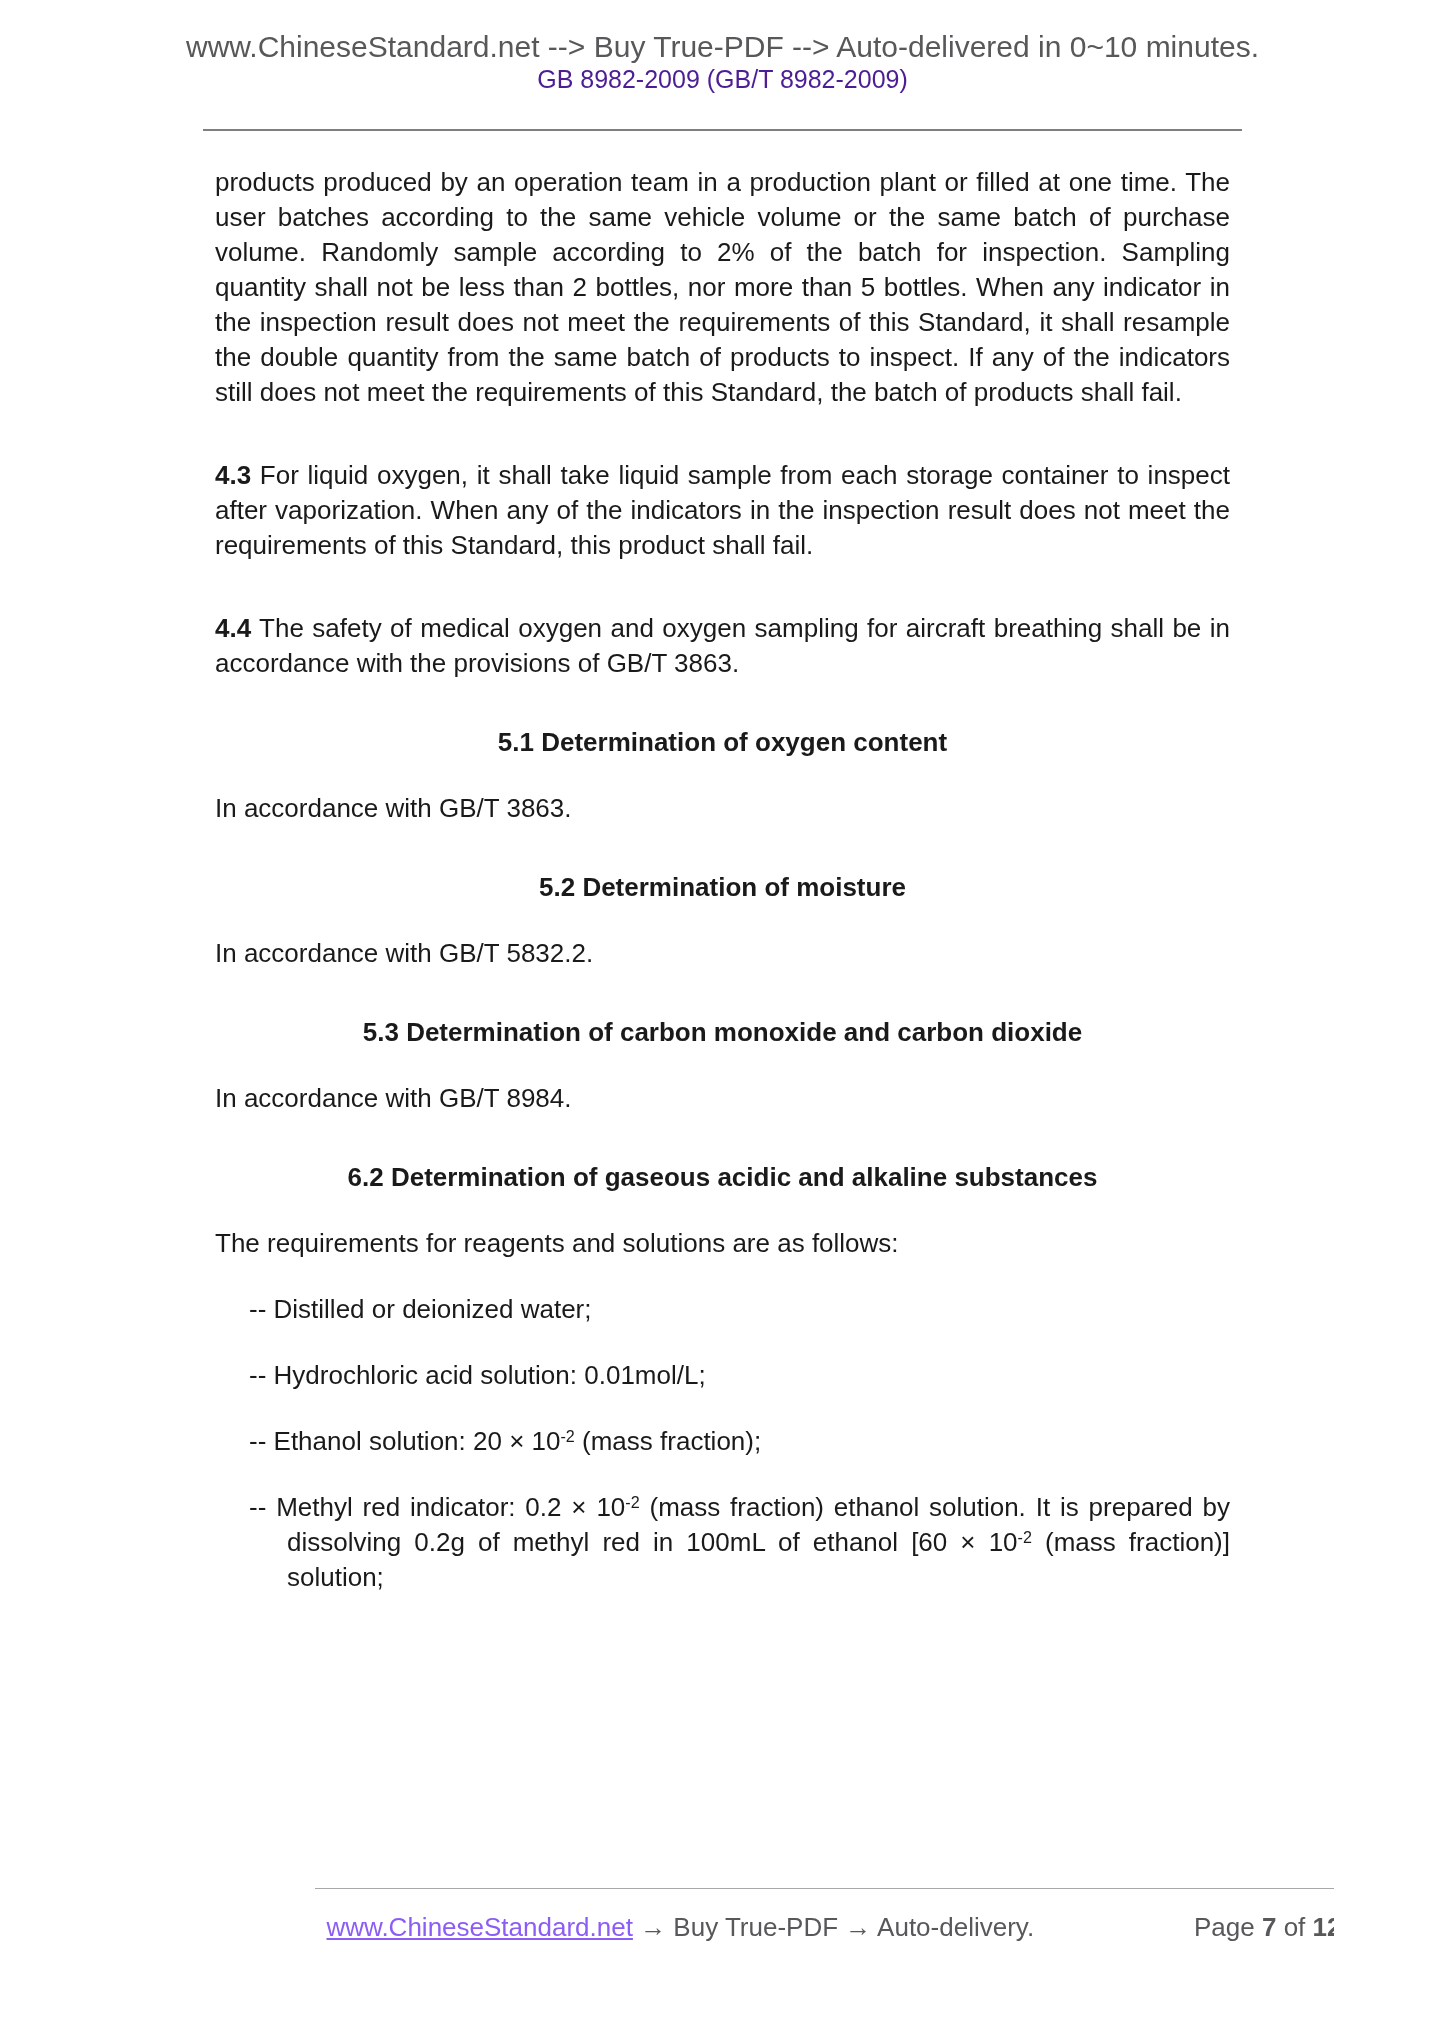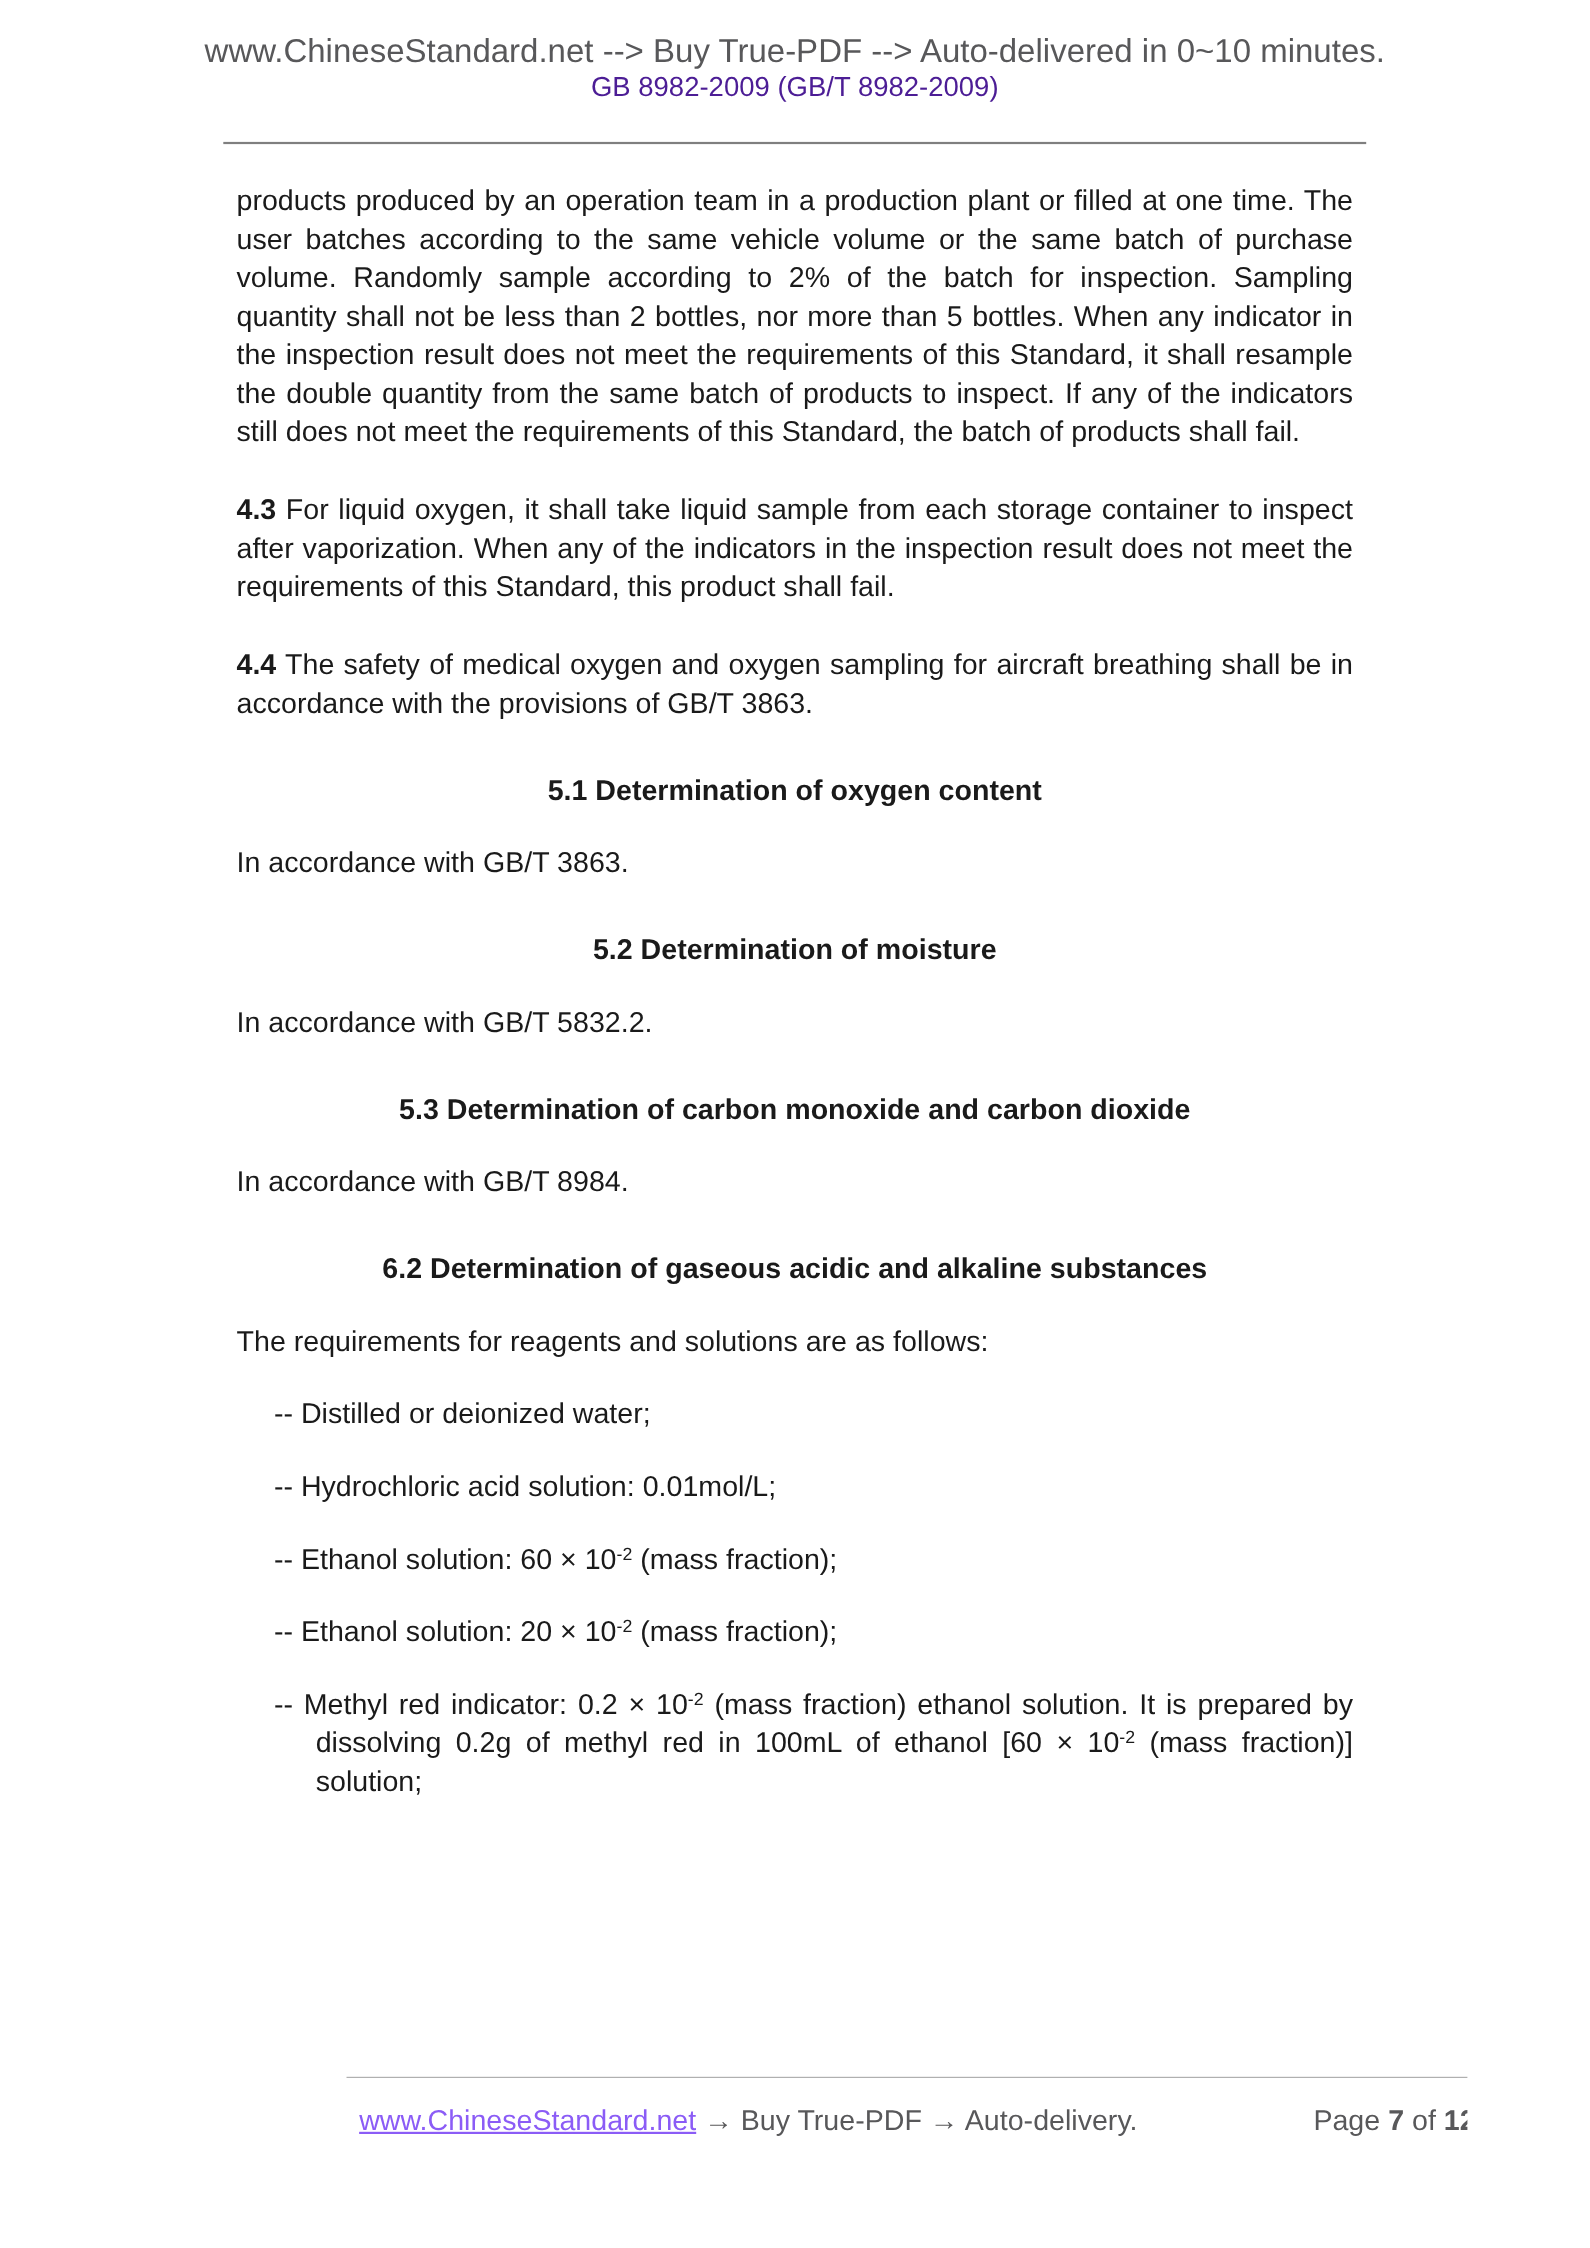--- a/index.html
+++ b/index.html
@@ -39,21 +39,21 @@
     margin-top: 35px;
   }
   .bodytext {
     padding: 0 12px;
     font-size: 26px;
     line-height: 35px;
     text-align: justify;
     color: #1a1a1a;
   }
   .bodytext p.intro { margin-top: 34px; }
-  .bodytext p.clause { margin-top: 36px; }
+  .bodytext p.clause { margin-top: 48px; }
   .clause-num { font-weight: bold; }
   h1.sec-title {
     font-size: 34px;
     line-height: 46px;
     font-weight: bold;
     margin-top: 70px;
     text-align: left;
   }
   h2.sub-head {
     font-size: 26px;
@@ -130,21 +130,20 @@
       <h2 class="sub-head">6.2 Determination of gaseous acidic and alkaline substances</h2>
 
       <p class="plain">The requirements for reagents and solutions are as follows:</p>
 
       <div class="reagent-list">
 
         <div class="reagent-item"><span>-- Distilled or deionized water;</span></div>
 
         <div class="reagent-item"><span>-- Hydrochloric acid solution: 0.01mol/L;</span></div>
 
-        <div class="reagent-item"><span>-- Ethanol solution: 60 × 10</span><sup class="expo">-2</sup><span> (mass fraction);</span></div>
 
         <div class="reagent-item"><span>-- Ethanol solution: 20 × 10</span><sup class="expo">-2</sup><span> (mass fraction);</span></div>
 
         <div class="reagent-item"><span>-- Methyl red indicator: 0.2 × 10</span><sup class="expo">-2</sup><span> (mass fraction) ethanol solution. It is prepared by dissolving 0.2g of methyl red in 100mL of ethanol [60 × 10</span><sup class="expo">-2</sup><span> (mass fraction)] solution;</span></div>
 
       </div>
     </div>
   </div>
 
   <div class="footer">

